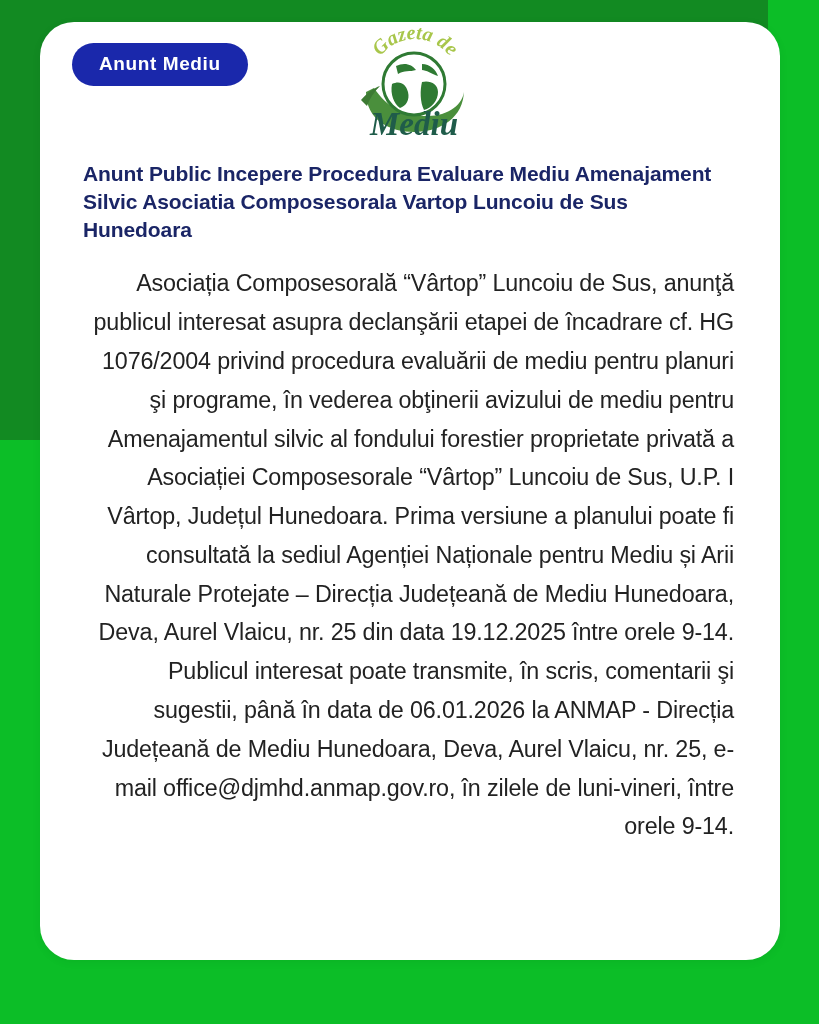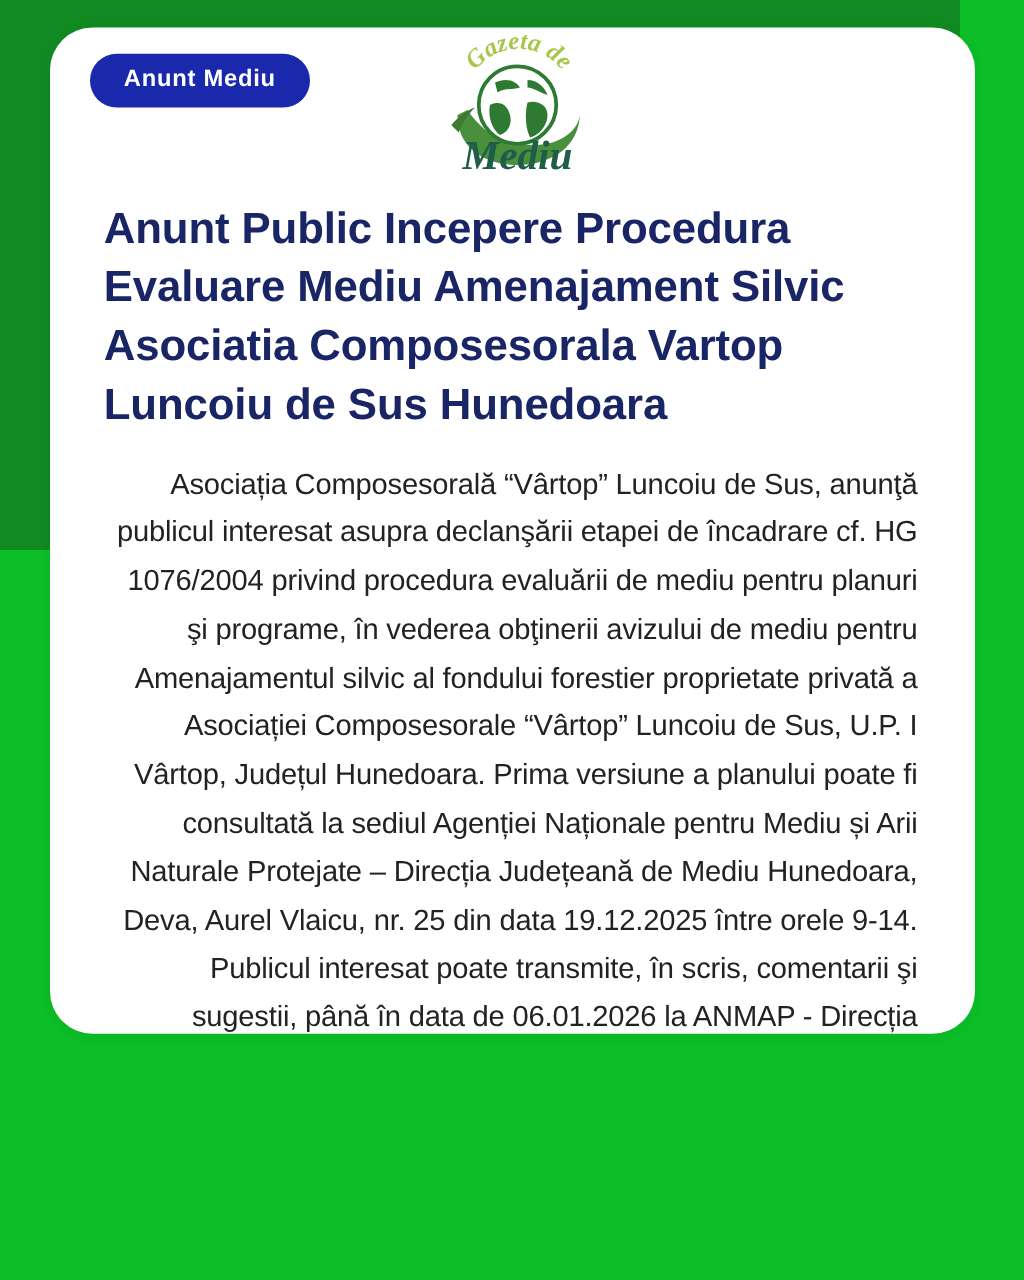--- a/index.html
+++ b/index.html
@@ -37,21 +37,21 @@
     height: 440px;
     background: #128a22;
   }
 
   
   #card {
     position: absolute;
     left: 40px;
     top: 22px;
     width: 740px;
-    height: 805px;
+    height: 938px;
     background: #ffffff;
     border-radius: 34px;
     box-shadow: 0 2px 10px rgba(0,0,0,0.06);
     overflow: hidden;
   }
 
   
   .header-row {
     position: relative;
     height: 120px;
@@ -79,21 +79,21 @@
     width: 125px;
     height: 116px;
   }
   .logo svg { display: block; width: 125px; height: 116px; }
 
   
   .title {
     margin: 0;
     padding: 18px 56px 0 43px;
     color: #1a2566;
-    font-size: 35px;
+    font-size: 21px;
     font-weight: 700;
     line-height: 1.34;
     letter-spacing: -0.1px;
   }
 
   
   .body-text {
     margin: 0;
     padding: 20px 46px 0 43px;
     color: #222222;

